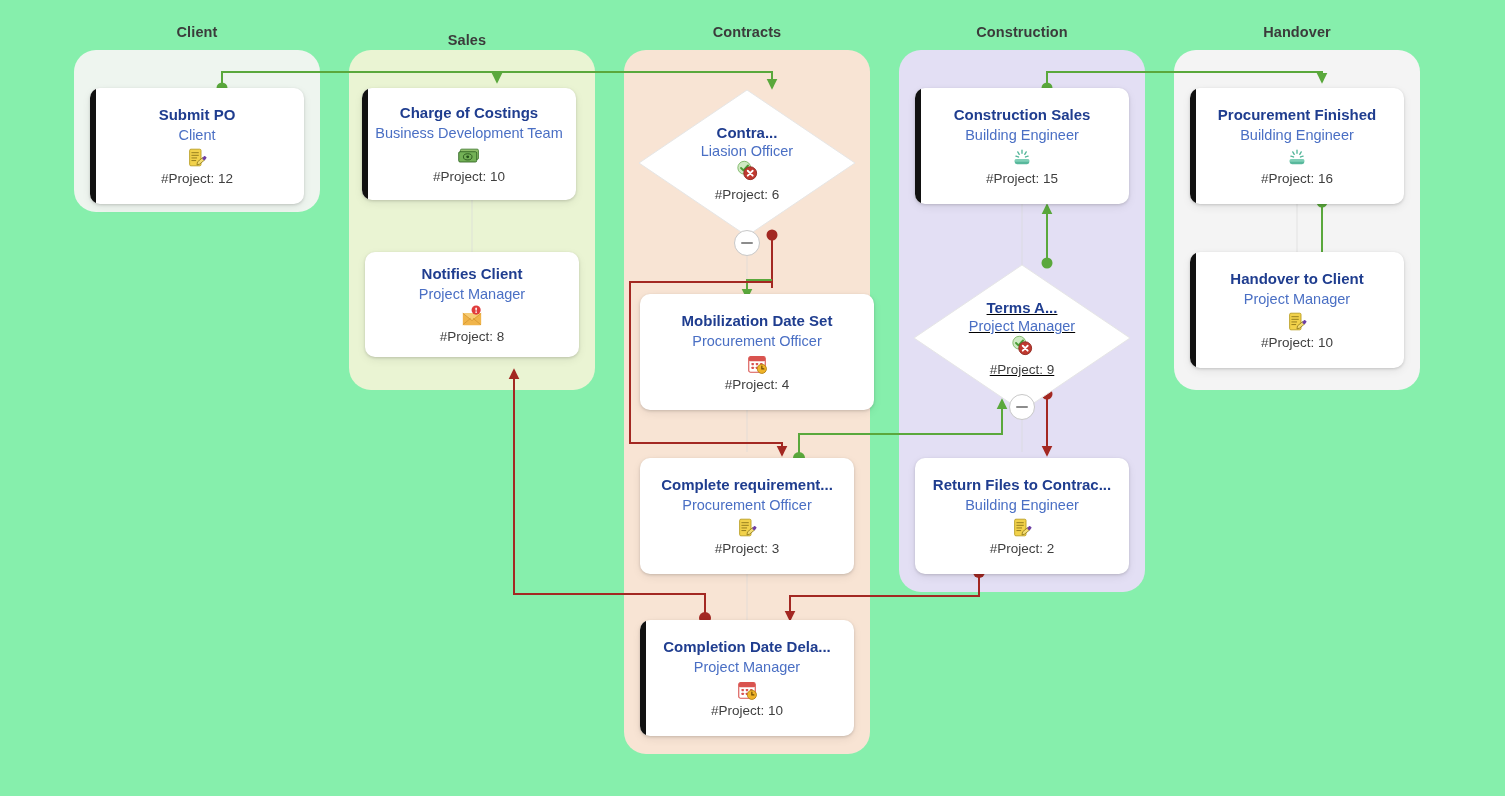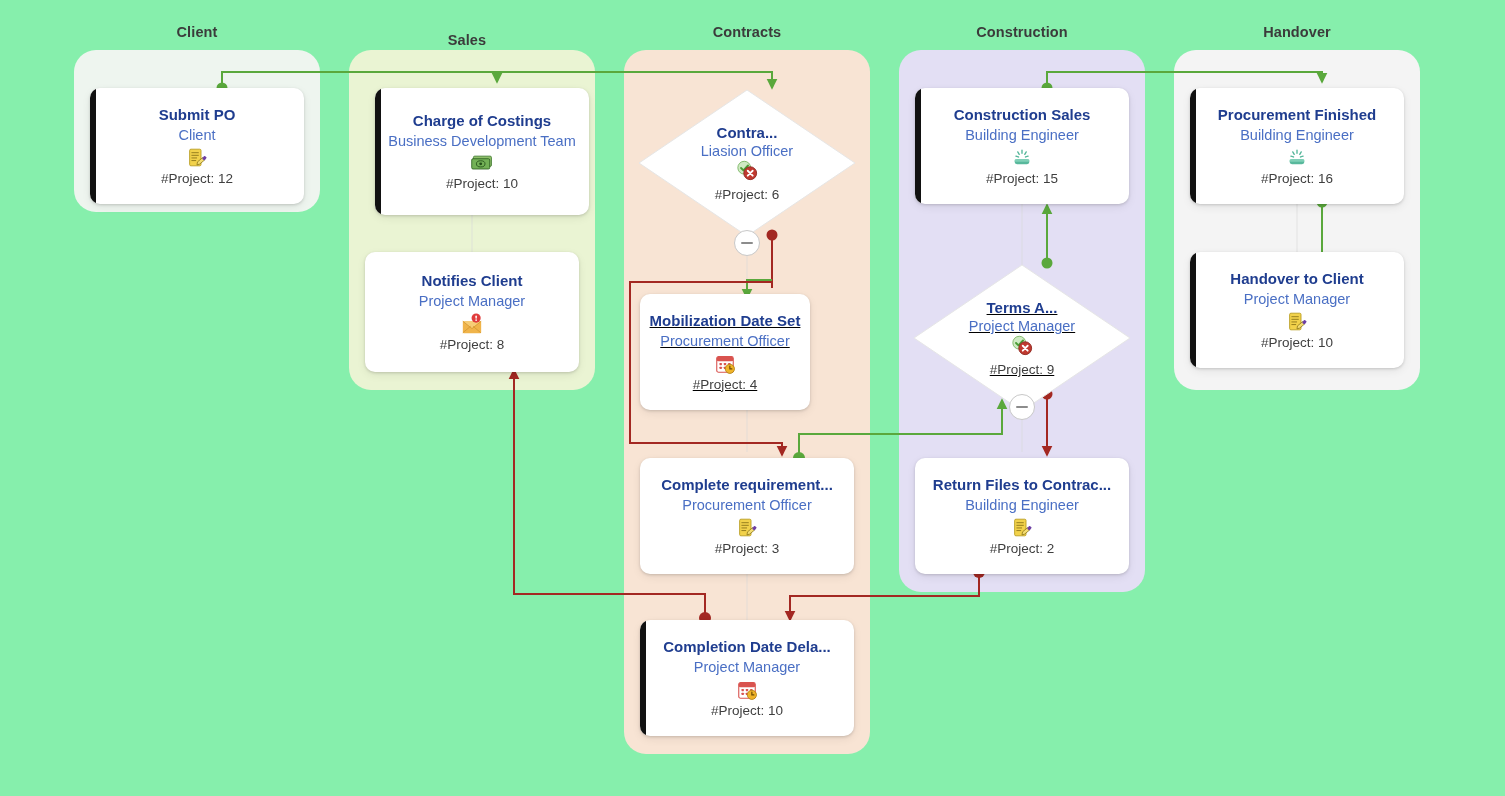--- a/index.html
+++ b/index.html
@@ -241,35 +241,35 @@
           <line x1="5.5" y1="12.5" x2="11" y2="12.5"></line>
           <line x1="5.5" y1="15.5" x2="10" y2="15.5"></line>
         </g>
         <path d="M12 17 l6 -5 2.4 2.6 -6 5 -3 .8 z" fill="#f4dd72" stroke="#8a7418" stroke-width=".9"></path>
         <rect x="18.6" y="10.4" width="3.6" height="4.4" rx="1" transform="rotate(40 20 12)" fill="#6d3fa5"></rect>
       </svg>
     </div>
     <div class="n-count">#Project: 12</div>
   </div>
 
-  <div class="node bar" style="left:375px; top:88px; width:214px; height:127px;">
+  <div class="node bar" style="left:362px; top:88px; width:214px; height:112px;">
     <div class="n-title">Charge of Costings</div>
     <div class="n-role">Business Development Team</div>
     <div class="n-icon">
       <svg width="24" height="20" viewBox="0 0 28 22">
         <rect x="4" y="3" width="21" height="12" rx="1.5" fill="#8fbf6a" stroke="#3f7a2e" stroke-width="1"></rect>
         <rect x="2" y="6" width="21" height="12" rx="1.5" fill="#73b156" stroke="#2f6322" stroke-width="1"></rect>
         <ellipse cx="12.5" cy="12" rx="5" ry="3.6" fill="none" stroke="#24501a" stroke-width="1"></ellipse>
         <circle cx="12.5" cy="12" r="1.7" fill="#24501a"></circle>
       </svg>
     </div>
     <div class="n-count">#Project: 10</div>
   </div>
 
-  <div class="node" style="left:365px; top:252px; width:214px; height:120px;">
+  <div class="node" style="left:365px; top:252px; width:214px; height:105px;">
     <div class="n-title">Notifies Client</div>
     <div class="n-role">Project Manager</div>
     <div class="n-icon">
       <svg width="24" height="22" viewBox="0 0 26 24">
         <path d="M3 9 h20 v12 a1 1 0 0 1 -1 1 h-18 a1 1 0 0 1 -1 -1 z" fill="#f0b44a"></path>
         <path d="M3 9 l10 8 l10 -8" fill="#f7cd76" stroke="#d69a33" stroke-width="1"></path>
         <path d="M3 21.5 l8.5 -7 M22.6 21.5 l-8.5 -7" stroke="#d69a33" stroke-width="1" fill="none"></path>
         <circle cx="17.5" cy="5.5" r="5" fill="#e03c3c"></circle>
         <rect x="16.7" y="2.7" width="1.6" height="3.6" rx=".8" fill="#ffffff"></rect>
         <circle cx="17.5" cy="7.7" r=".95" fill="#ffffff"></circle>
@@ -293,21 +293,21 @@
           <path d="M14.8 12.8 l5.4 5.4 M20.2 12.8 l-5.4 5.4" stroke="#ffffff" stroke-width="2" stroke-linecap="round"></path>
         </svg>
       </div>
       <div class="n-count">#Project: 6</div>
     </div>
   </div>
   <div class="collapse-btn" style="left:734px; top:230px;">
       <i></i>
     </div>
 
-  <div class="node" style="left:640px; top:294px; width:170px; height:116px;text-decoration:underline;">
+  <div class="node" style="left:640px; top:294px; width:234px; height:116px;">
     <div class="n-title">Mobilization Date Set</div>
     <div class="n-role">Procurement Officer</div>
     <div class="n-icon">
       <svg width="22" height="22" viewBox="0 0 24 24">
         <rect x="3" y="4" width="18" height="17" rx="2" fill="#ffffff" stroke="#d9534f" stroke-width="1.2"></rect>
         <rect x="3" y="4" width="18" height="5" rx="2" fill="#d9534f"></rect>
         <g fill="#d9534f">
           <rect x="6" y="11" width="2.6" height="2.4" rx=".5"></rect>
           <rect x="10.7" y="11" width="2.6" height="2.4" rx=".5"></rect>
           <rect x="15.4" y="11" width="2.6" height="2.4" rx=".5"></rect>

